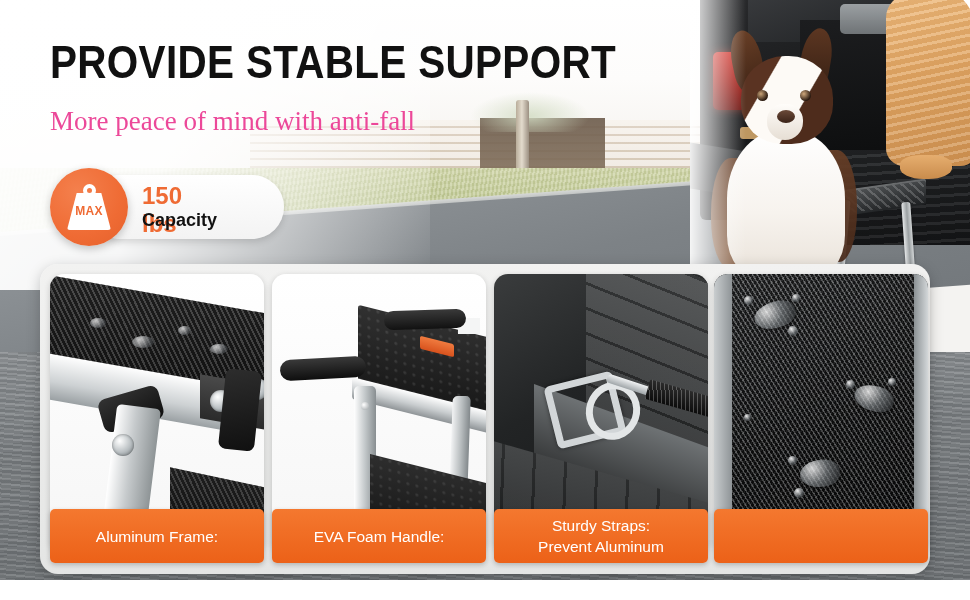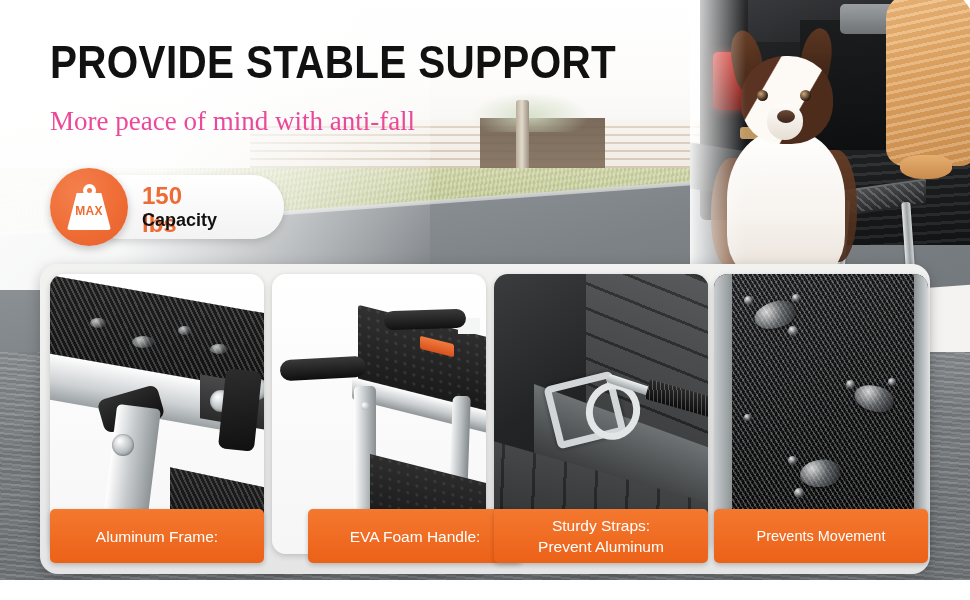--- a/index.html
+++ b/index.html
@@ -232,21 +232,21 @@
   .p4-bead{position:absolute;border-radius:50%;
     background:radial-gradient(circle at 35% 30%,rgba(255,255,255,.9),rgba(120,126,130,.6) 55%,rgba(18,20,22,.8));}
 
   
   .capbar{position:absolute;height:54px;border-radius:5px;
     background:linear-gradient(180deg,#f4782f,#ec6118);
     color:#ffffff;display:flex;flex-direction:column;align-items:center;justify-content:center;
     box-shadow:0 2px 5px rgba(0,0,0,.22);text-align:center;}
   .capbar span{display:block;font-size:15.5px;line-height:21px;white-space:nowrap;}
   .c1{left:50px;top:509px;width:214px;}
-  .c2{left:272px;top:509px;width:214px;margin-left:36px;}
+  .c2{left:272px;top:509px;width:214px;}
   .c3{left:494px;top:509px;width:214px;}
   .c4{left:714px;top:509px;width:214px;}
   .c4 span{font-size:14.5px;}
 </style>
 </head>
 <body>
 
 <div class="stage">
 
   <div class="bg">
@@ -393,16 +393,15 @@
     <span>Aluminum Frame:</span>
   </div>
   <div class="capbar c2">
     <span>EVA Foam Handle:</span>
   </div>
   <div class="capbar c3">
     <span>Sturdy Straps:</span>
     <span>Prevent Aluminum</span>
   </div>
   <div class="capbar c4">
-    <span>Prevents Movement</span>
   </div>
 
 </div>
 
 </body></html>

